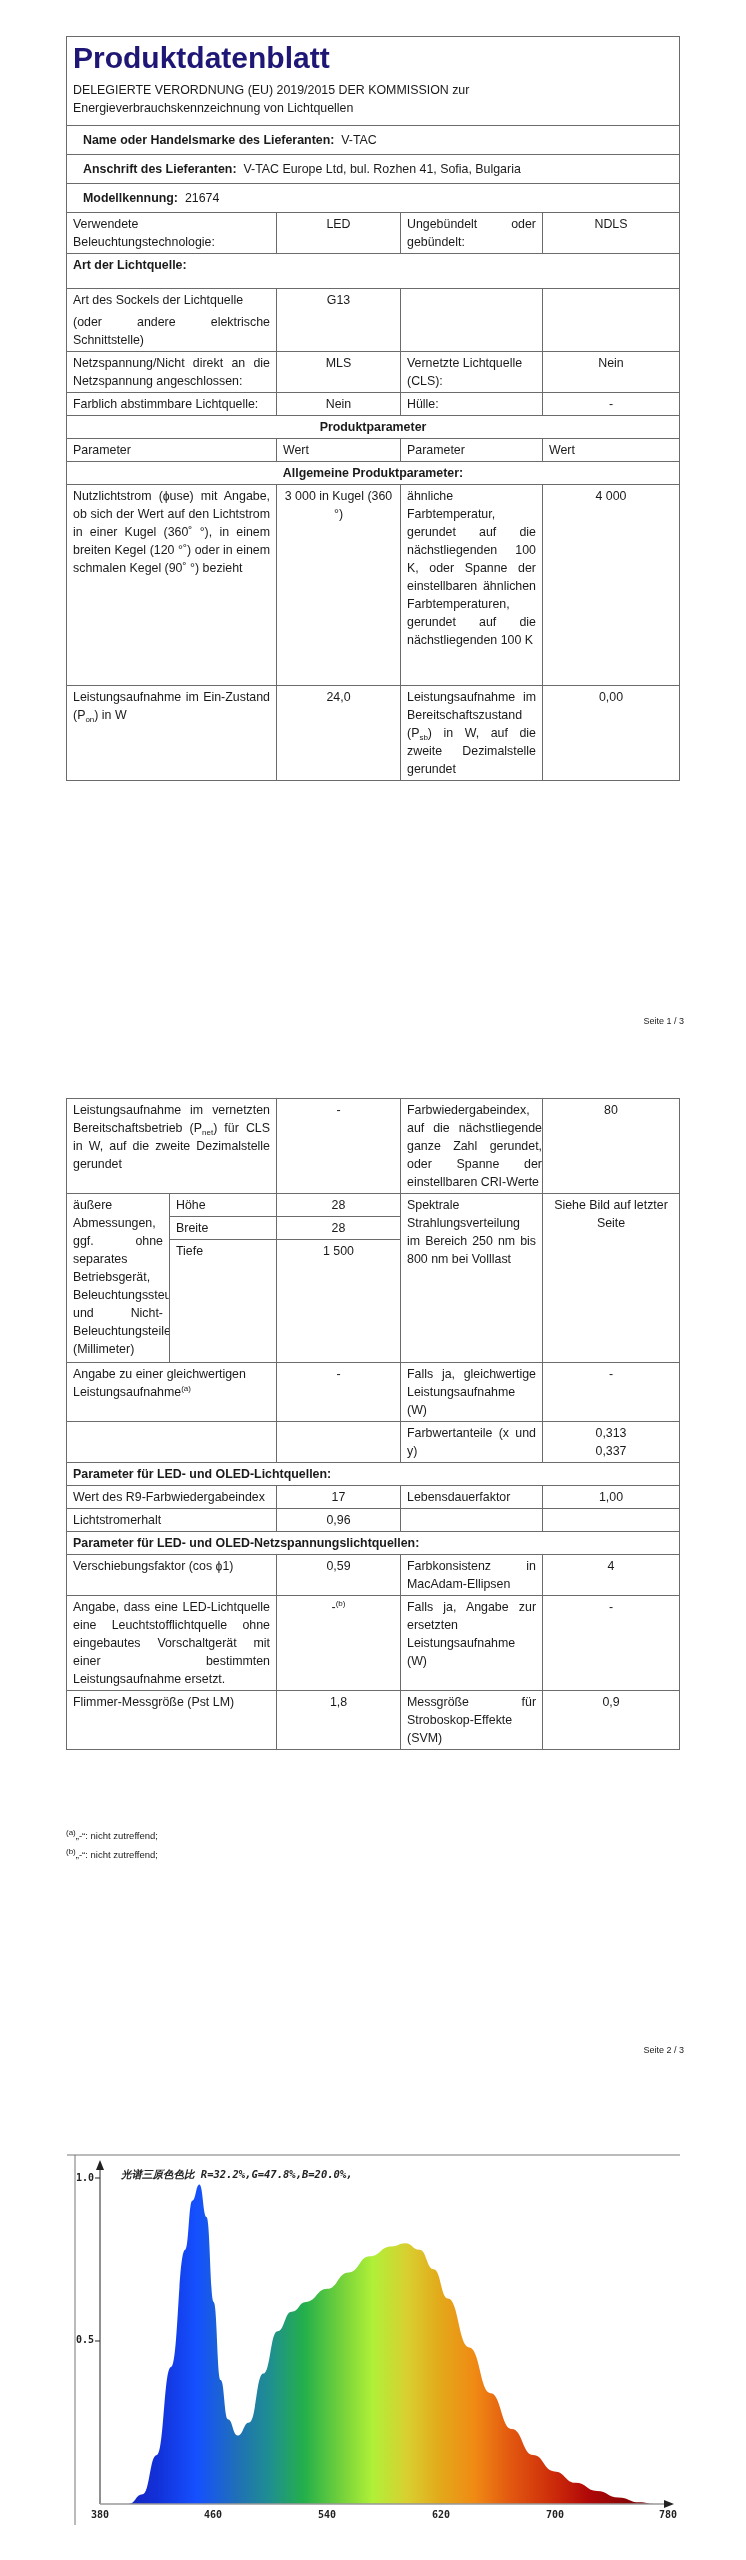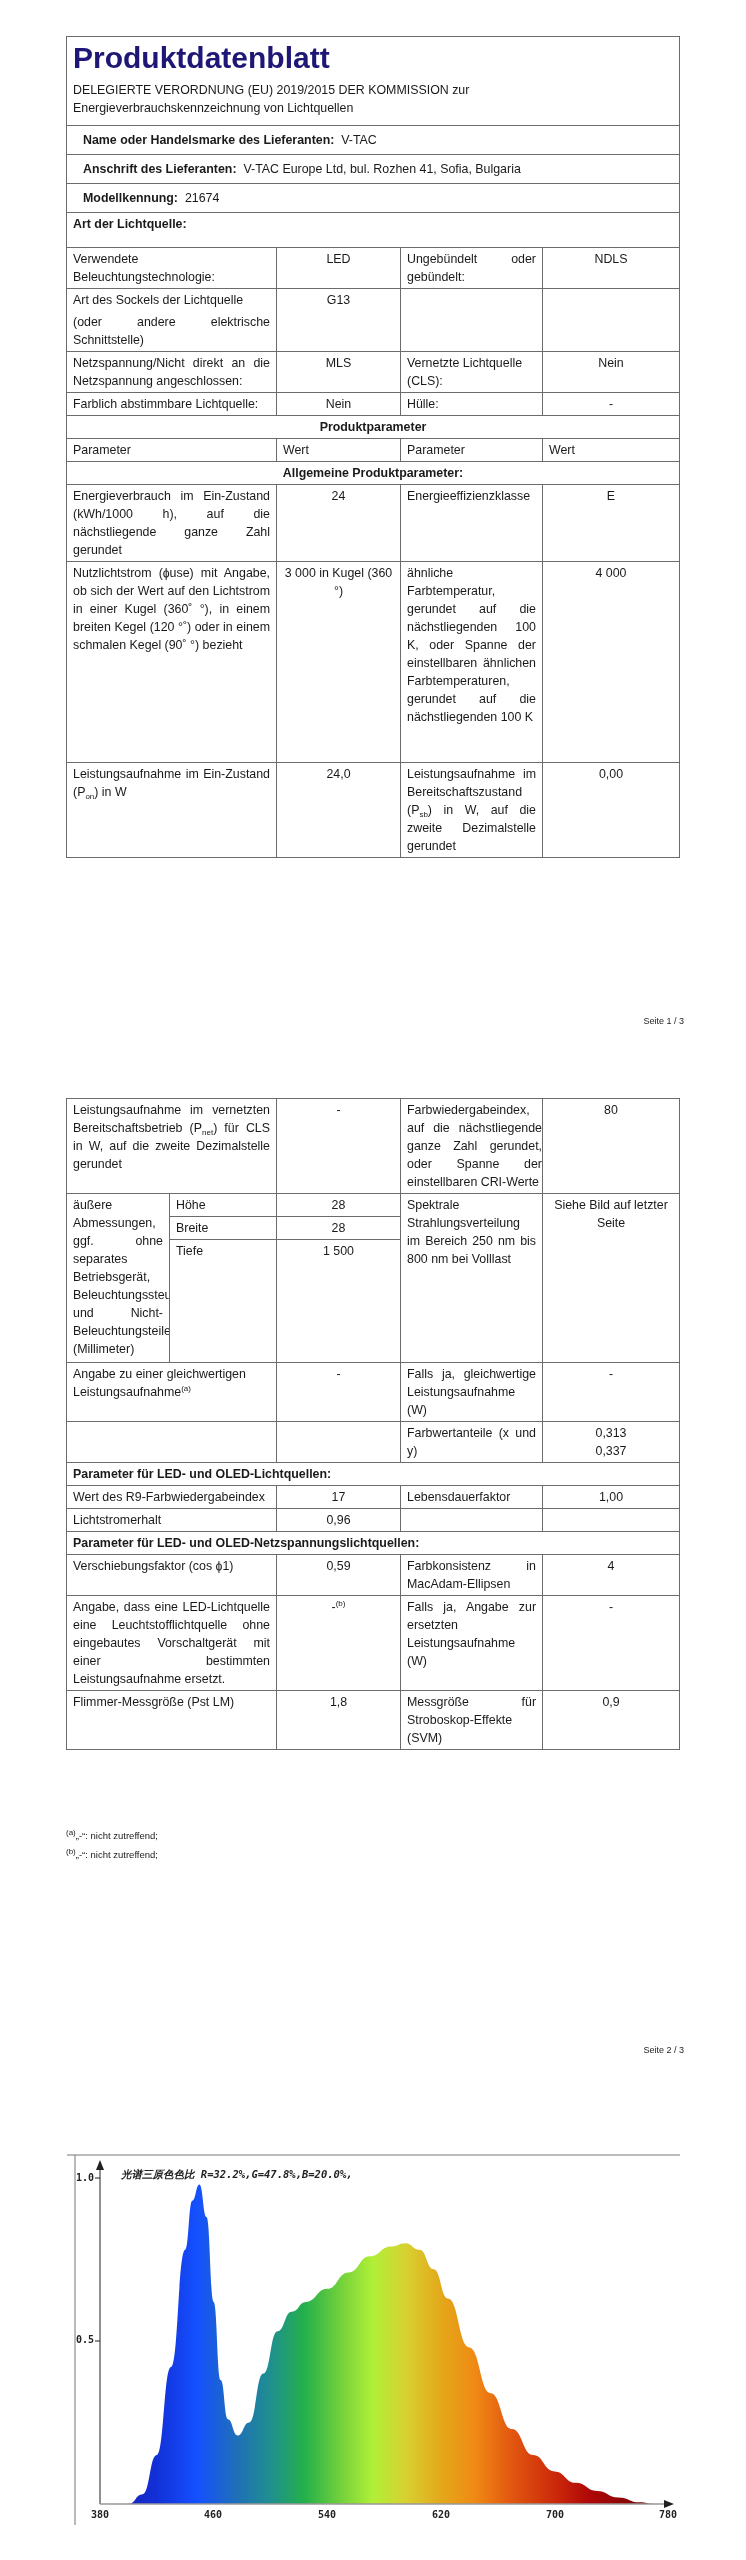--- a/index.html
+++ b/index.html
@@ -56,29 +56,29 @@
       <span>V-TAC Europe Ltd, bul. Rozhen 41, Sofia, Bulgaria</span>
     </td>
   </tr>
   <tr class="row-head">
     <td colspan="4">
       <b>Modellkennung:</b>&nbsp;
       <span>21674</span>
     </td>
   </tr>
   <tr>
-    <td colspan="4" class="bold" style="height:30px;">Art der Lichtquelle:</td>
-  </tr>
-  <tr>
     <td>Verwendete Beleuchtungstechnologie:</td>
     <td class="c">LED</td>
     <td class="j">Ungebündelt oder gebündelt:</td>
     <td class="c">NDLS</td>
   </tr>
   <tr>
+    <td colspan="4" class="bold" style="height:30px;">Art der Lichtquelle:</td>
+  </tr>
+  <tr>
     <td class="j">
       <div style="margin-bottom:4px;">Art des Sockels der Lichtquelle</div>
       <div>(oder andere elektrische Schnittstelle)</div>
     </td>
     <td class="c">G13</td>
     <td></td>
     <td class="c"></td>
   </tr>
   <tr>
     <td class="j">Netzspannung/Nicht direkt an die Netzspannung angeschlossen:</td>
@@ -96,26 +96,20 @@
     <td colspan="4" class="c bold">Produktparameter</td>
   </tr>
   <tr>
     <td>Parameter</td>
     <td>Wert</td>
     <td>Parameter</td>
     <td>Wert</td>
   </tr>
   <tr>
     <td colspan="4" class="c bold">Allgemeine Produktparameter:</td>
-  </tr>
-  <tr>
-    <td class="j">Energieverbrauch im Ein-Zustand (kWh/1000 h), auf die nächstliegende ganze Zahl gerundet</td>
-    <td class="c">24</td>
-    <td style="padding-right:0;">Energieeffizienzklasse</td>
-    <td class="c">E</td>
   </tr>
   <tr>
     <td class="j" style="height:196px;">Nutzlichtstrom (ɸuse) mit Angabe, ob sich der Wert auf den Lichtstrom in einer Kugel (360˚ °), in einem breiten Kegel (120 °˚) oder in einem schmalen Kegel (90˚ °) bezieht</td>
     <td class="c">3 000 in Kugel (360 °)</td>
     <td class="j">ähnliche Farbtemperatur, gerundet auf die nächstliegenden 100 K, oder Spanne der einstellbaren ähnlichen Farbtemperaturen, gerundet auf die nächstliegenden 100 K</td>
     <td class="c">4 000</td>
   </tr>
   <tr>
     <td class="j"><span>Leistungsaufnahme im Ein-Zustand (P</span><sub>on</sub><span>) in W</span></td>
     <td class="c">24,0</td>

